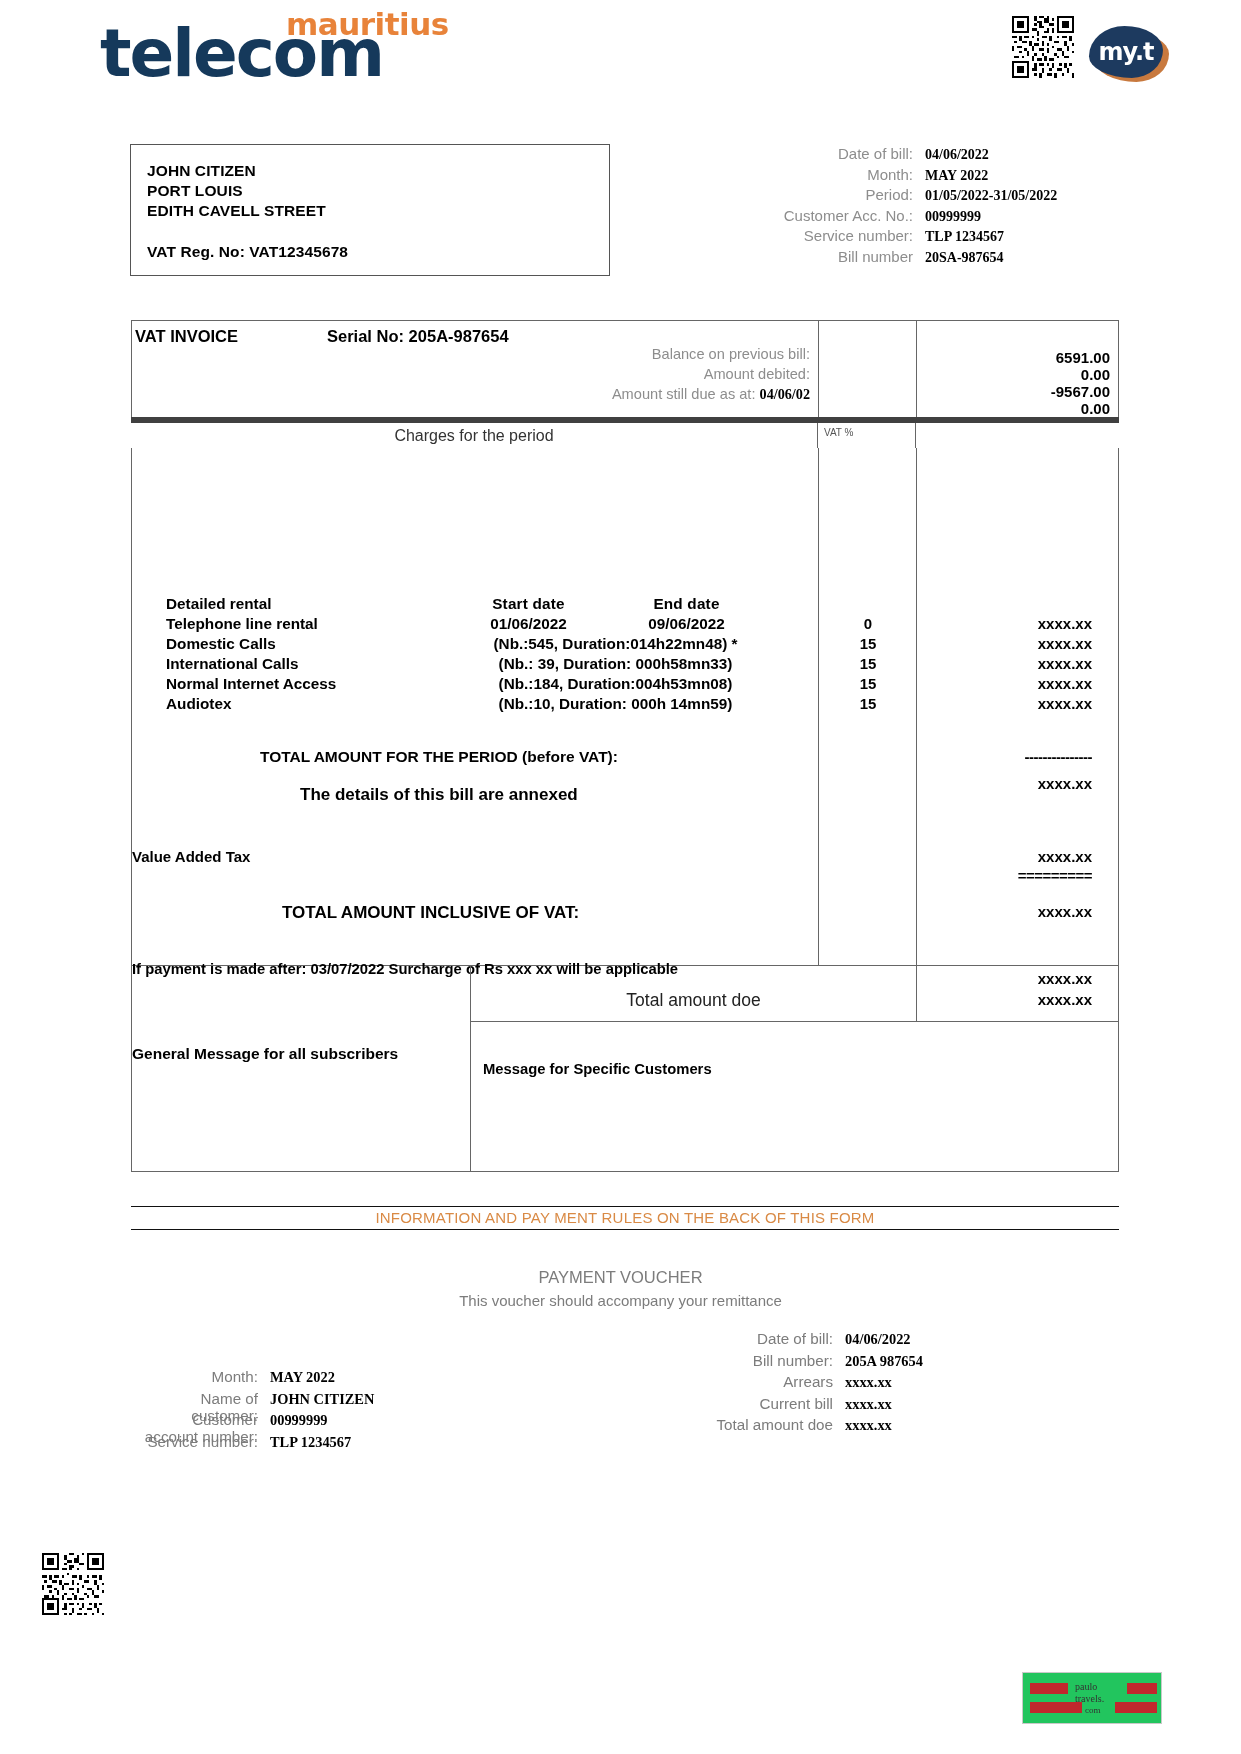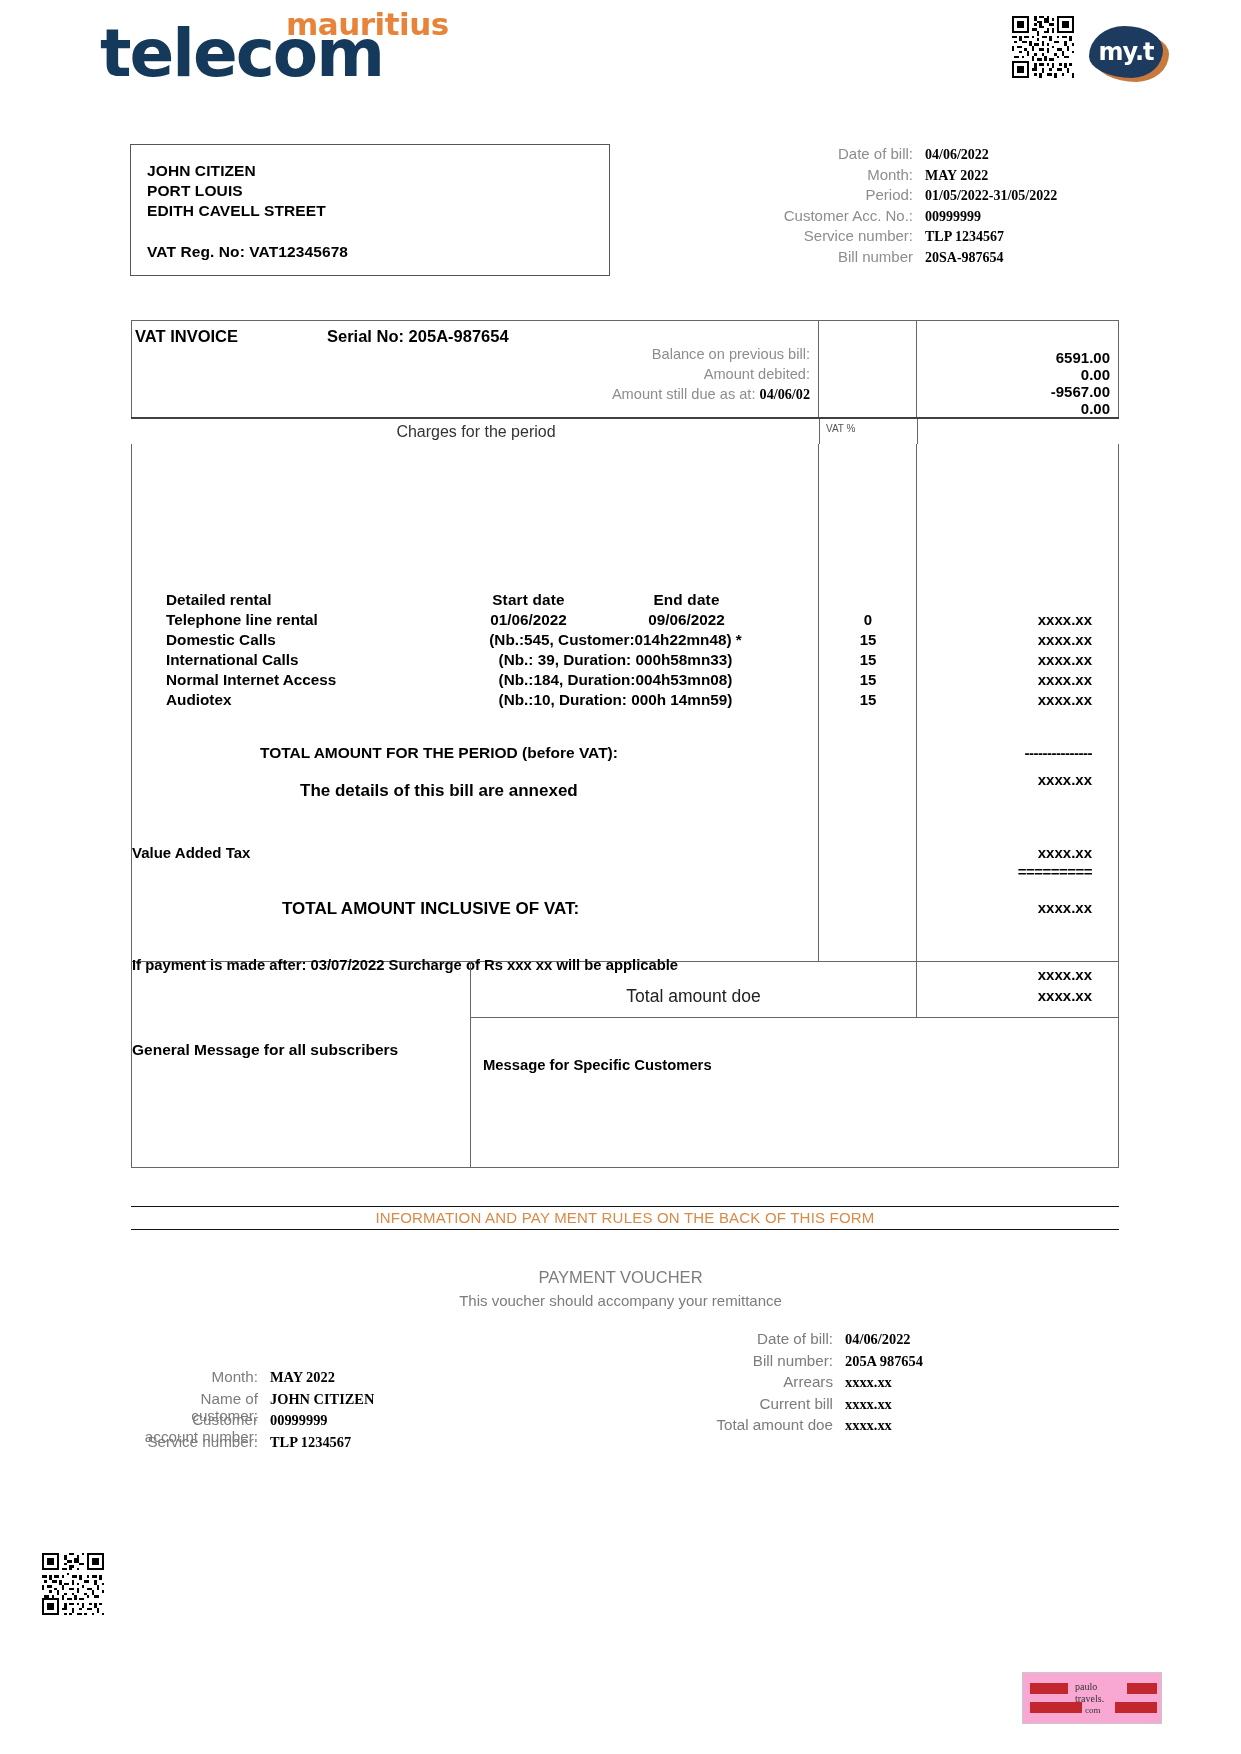--- a/index.html
+++ b/index.html
@@ -87,21 +87,21 @@
     flex:1; text-align:right; padding-right:8px;
     font-size:14.6px; color:#8d8d8d;
   }
   .bal-label b { color:#000; font-weight:bold; font-size:14.2px;
                  font-family:"Liberation Serif", serif; }
   .bal-amt {
     width:201px; text-align:right; padding-right:8px;
     font-size:15px; font-weight:bold;
   }
 
-  .charges-bar { display:flex; border-top:2px solid #404040;justify-content:flex-end; }
+  .charges-bar { display:flex; border-top:6px solid #404040; }
   .charges-title {
     width:687px; border-right:1px solid #666; text-align:center;
     font-size:16px; color:#333; padding:4px 0 3px 0;
   }
   .vatpct-title {
     width:98px; border-right:1px solid #666;
     font-size:10px; color:#555; padding:4px 0 3px 6px;
   }
   .amt-blank { width:201px; }
 
@@ -203,21 +203,21 @@
   .pv-row { display:flex; height:21.5px; align-items:baseline; }
   .pv-label { flex:1; text-align:right; padding-right:12px; font-size:15.2px; color:#7c7c7c; }
   .pv-value { width:140px; font-size:14.4px; font-weight:bold; font-family:"Liberation Serif", serif; }
 
   .pv-right { position:absolute; left:660px; top:1330px; width:400px; }
   .pvr-row { display:flex; height:21.5px; align-items:baseline; }
   .pvr-label { width:185px; text-align:right; padding-right:12px; font-size:15.2px; color:#7c7c7c; }
   .pvr-value { font-size:14.4px; font-weight:bold; font-family:"Liberation Serif", serif; }
 
   
-  .stamp { position:absolute; left:1022px; top:1672px; width:140px; height:52px; border:1px solid #c9c9c9; background:#f9a8d4;}
+  .stamp { position:absolute; left:1022px; top:1672px; width:140px; height:52px; border:1px solid #c9c9c9; background:#22c55e;}
   .stamp-bar { position:absolute; background:#C1272D; height:11px; }
   .stamp-b1 { left:7px;  top:10px; width:38px; }
   .stamp-b2 { left:7px;  top:29px; width:52px; }
   .stamp-b3 { left:104px; top:10px; width:30px; }
   .stamp-b4 { left:92px;  top:29px; width:42px; }
   .stamp-t1 { position:absolute; left:52px; top:8px; font-size:10px; color:#333; font-family:"Liberation Serif", serif;}
   .stamp-t2 { position:absolute; left:52px; top:20px; font-size:10px; color:#333; font-family:"Liberation Serif", serif;}
   .stamp-t3 { position:absolute; left:62px; top:32px; font-size:9px; color:#333; font-family:"Liberation Serif", serif;}
 </style>
 </head>
@@ -419,21 +419,21 @@
             <div class="item-name">Telephone line rental</div>
             <div class="item-detail">
               <div class="two-dates">
                 <span>01/06/2022</span>
                 <span>09/06/2022</span>
               </div>
             </div>
           </div>
           <div class="item-row">
             <div class="item-name">Domestic Calls</div>
-            <div class="item-detail">(Nb.:545, Customer:014h22mn48) *</div>
+            <div class="item-detail">(Nb.:545, Duration:014h22mn48) *</div>
           </div>
           <div class="item-row">
             <div class="item-name">International Calls</div>
             <div class="item-detail">(Nb.: 39, Duration: 000h58mn33)</div>
           </div>
           <div class="item-row">
             <div class="item-name">Normal Internet Access</div>
             <div class="item-detail">(Nb.:184, Duration:004h53mn08)</div>
           </div>
           <div class="item-row">

